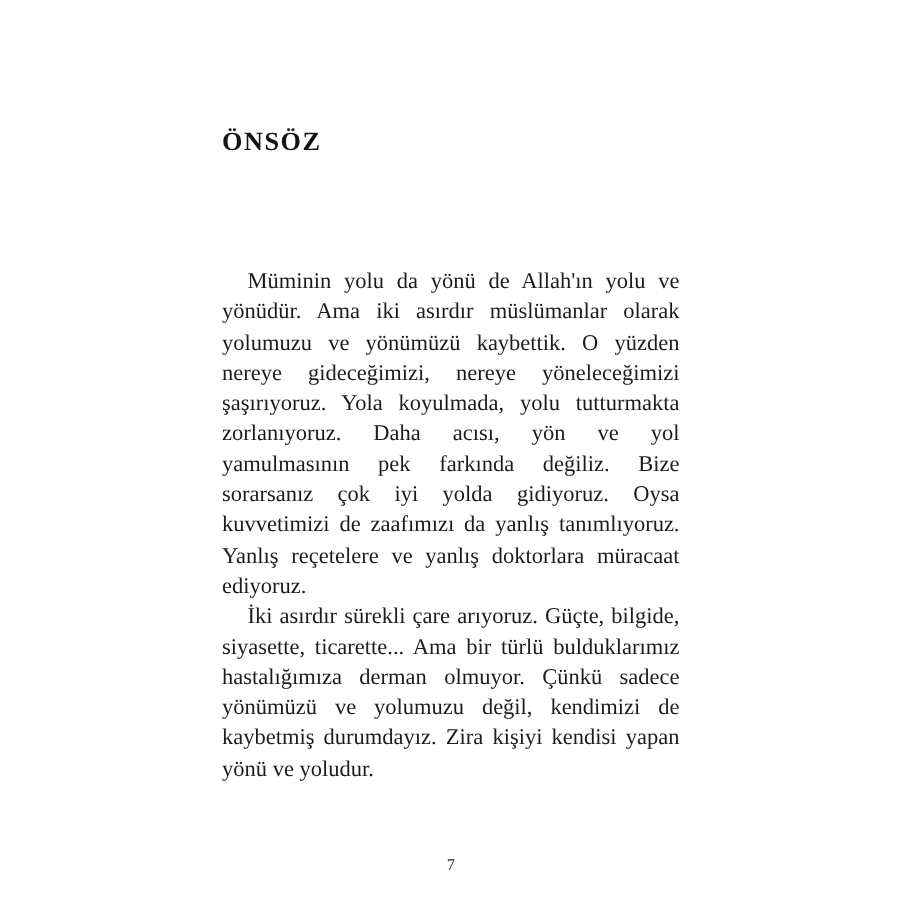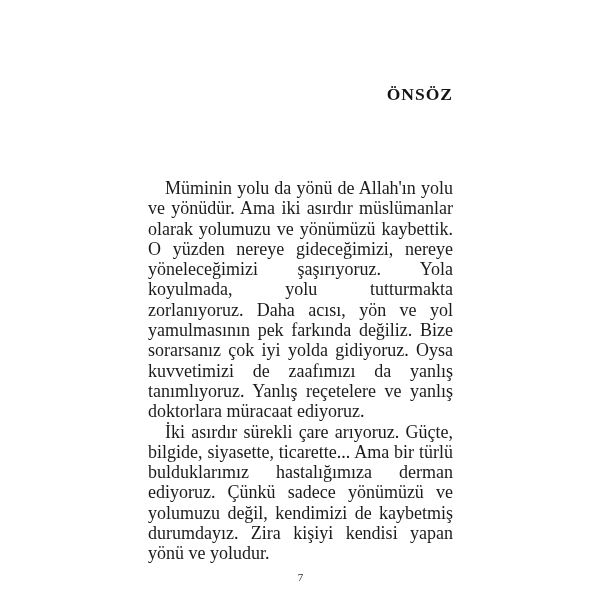--- a/index.html
+++ b/index.html
@@ -30,39 +30,39 @@
     width: 305px;
   }
 
   .chapter-title {
     margin: 0;
     padding: 0;
     position: absolute;
     left: 0;
     top: 84px;
     width: 305px;
-    text-align: right;
+    text-align: left;
     font-size: 17.5px;
     font-weight: bold;
     letter-spacing: 1.0px;
     color: #141414;
     line-height: 1.2;
   }
 
   .body-block {
     position: absolute;
     left: 0;
     top: 178px;
     width: 305px;
   }
 
   p.para {
     margin: 0 0 0 0;
     padding: 0;
-    font-size: 18px;
+    font-size: 15px;
     line-height: 20.3px;
     text-align: justify;
     text-justify: inter-word;
     text-indent: 17px;
     color: #1b1b1b;
     hyphens: manual;
     word-spacing: 0px;
   }
 
   p.para + p.para {
@@ -83,19 +83,19 @@
 </head>
 <body>
 
 <div class="page">
   <div class="text-column">
 
     <h1 class="chapter-title">ÖNSÖZ</h1>
 
     <div class="body-block">
       <p class="para">Müminin yolu da yönü de Allah'ın yolu ve yönüdür. Ama iki asırdır müslümanlar olarak yolumuzu ve yönümüzü kaybettik. O yüzden nereye gideceğimizi, nereye yöneleceğimizi şaşırıyoruz. Yola koyulmada, yolu tutturmakta zorlanıyoruz. Daha acısı, yön ve yol yamulmasının pek farkında değiliz. Bize sorarsanız çok iyi yolda gidiyoruz. Oysa kuvvetimizi de zaafımızı da yanlış tanımlıyoruz. Yanlış reçetelere ve yanlış doktorlara müracaat ediyoruz.</p>
-      <p class="para">İki asırdır sürekli çare arıyoruz. Güçte, bilgide, siyasette, ticarette... Ama bir türlü bulduklarımız hastalığımıza derman ediyoruz. Çünkü sadece yönümüzü ve yolumuzu değil, kendimizi de kaybetmiş durumdayız. Zira kişiyi kendisi yapan yönü ve yoludur.</p>
+      <p class="para">İki asırdır sürekli çare arıyoruz. Güçte, bilgide, siyasette, ticarette... Ama bir türlü bulduklarımız hastalığımıza derman olmuyor. Çünkü sadece yönümüzü ve yolumuzu değil, kendimizi de kaybetmiş durumdayız. Zira kişiyi kendisi yapan yönü ve yoludur.</p>
     </div>
 
     <div class="folio">7</div>
 
   </div>
 </div>
 
 </body></html>

